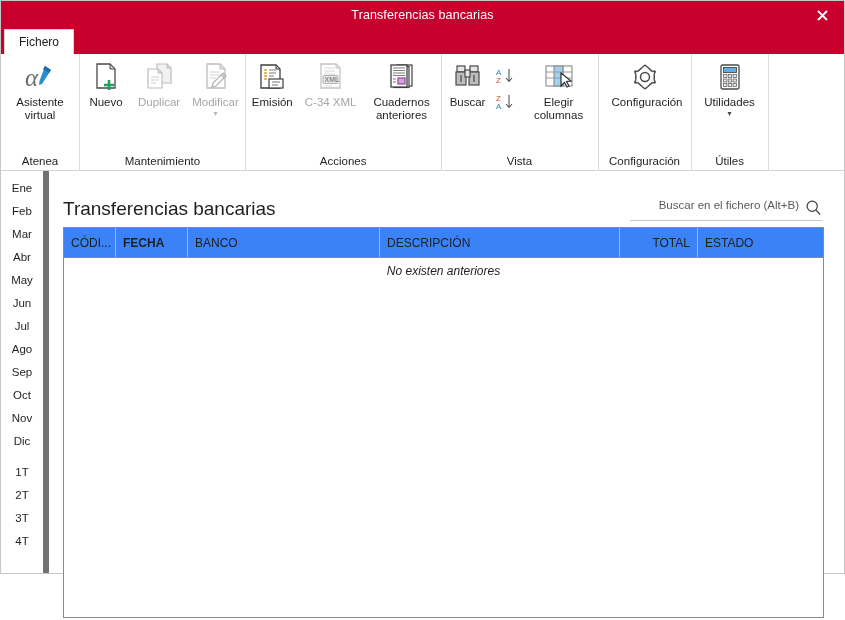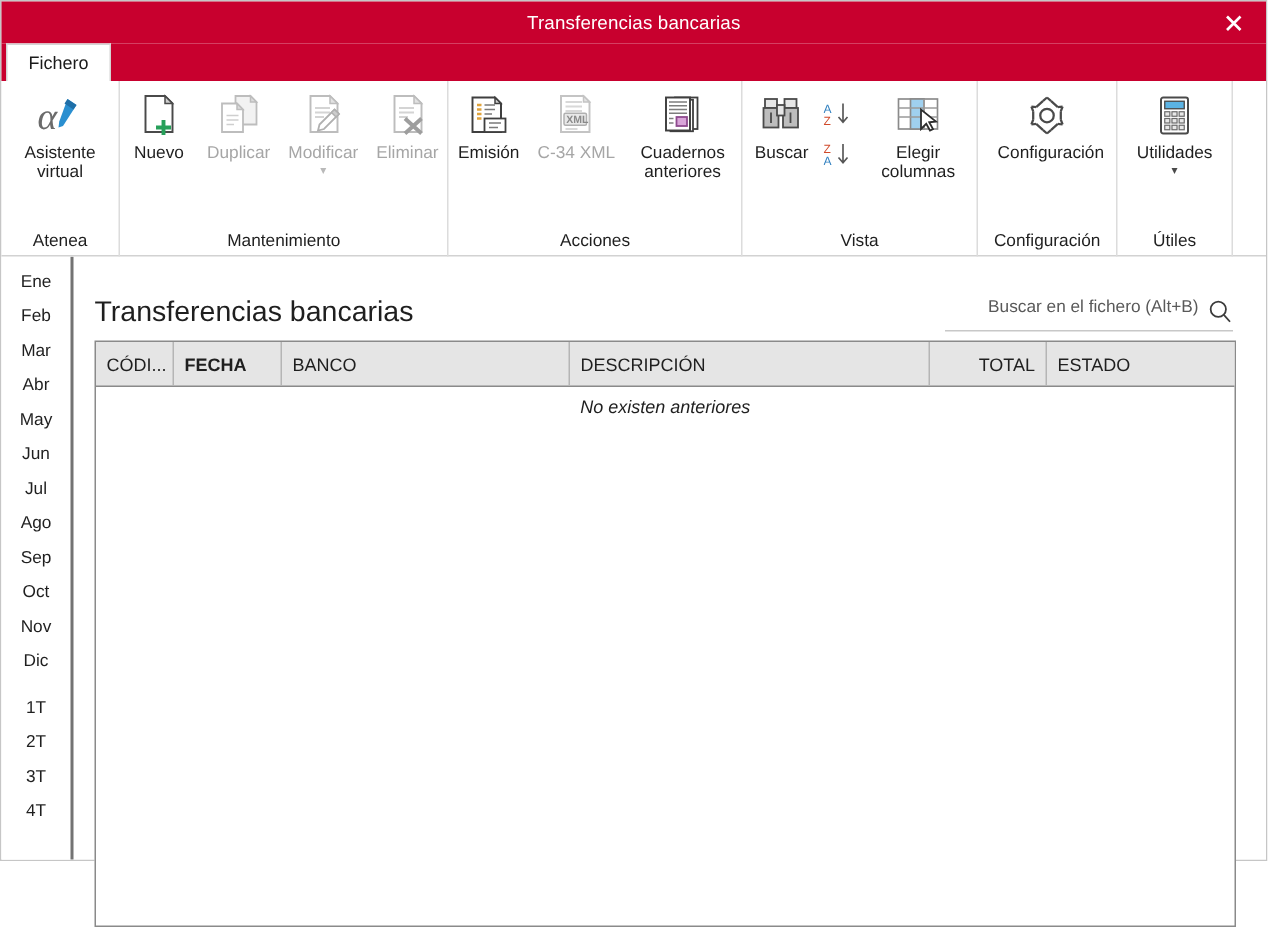--- a/index.html
+++ b/index.html
@@ -130,21 +130,21 @@
     flex: 1 1 auto;
     display: flex;
     min-height: 0;
     background: #ffffff;
   }
 
   
   .sidebar {
     width: 48px;
     flex: 0 0 48px;
-    border-right: 2px solid #737373;
+    border-right: 6px solid #737373;
     padding-top: 5px;
     display: flex; flex-direction: column; align-items: center;
     background: #ffffff;
   }
   .side-item {
     font-size: 11.5px;
     color: #1f1f1f;
     height: 23px;
     width: 100%;
     display: flex; align-items: center; justify-content: center;
@@ -196,21 +196,21 @@
     margin-top: 6px;
     border: 1px solid #8a8a8a;
     height: 391px;
     background: #ffffff;
     display: flex; flex-direction: column;
   }
   .grid-header {
     display: flex;
     height: 30px;
     border-bottom: 1px solid #8a8a8a;
-    background: #e5e5e5;
+    background: #3b82f6;
   }
   .gcell {
     display: flex; align-items: center;
     font-size: 12px;
     color: #1f1f1f;
     padding: 0 7px;
     border-right: 1px solid #b5b5b5;
     overflow: hidden;
     white-space: nowrap;
     cursor: pointer;
@@ -299,31 +299,20 @@
             <svg width="32" height="32" viewBox="0 0 32 32">
               <path d="M7 3 H20 L25 8 V27 H7 Z" fill="#ffffff" stroke="#bdbdbd" stroke-width="1.3"></path>
               <path d="M20 3 L25 8 H20 Z" fill="#e2e2e2" stroke="#bdbdbd" stroke-width="1"></path>
               <path d="M10 11 H20 M10 14 H20 M10 17 H16" stroke="#d4d4d4" stroke-width="1.2"></path>
               <path d="M23 12 L26 15 L16 25 L12 26 L13 22 Z" fill="#ffffff" stroke="#b0b0b0" stroke-width="1.2"></path>
               <path d="M23 12 L26 15 L24 17 L21 14 Z" fill="#cccccc" stroke="#b0b0b0" stroke-width="1"></path>
             </svg>
           </span>
           <span class="lbl">Modificar</span>
           <span class="caret">▾</span>
-        </div>
-        <div class="rbtn disabled">
-          <span class="ico">
-            <svg width="32" height="32" viewBox="0 0 32 32">
-              <path d="M7 3 H20 L25 8 V27 H7 Z" fill="#ffffff" stroke="#bdbdbd" stroke-width="1.3"></path>
-              <path d="M20 3 L25 8 H20 Z" fill="#e2e2e2" stroke="#bdbdbd" stroke-width="1"></path>
-              <path d="M10 11 H20 M10 14 H20 M10 17 H16" stroke="#d4d4d4" stroke-width="1.2"></path>
-              <path d="M14 18 L25 28 M25 18 L14 28" stroke="#9e9e9e" stroke-width="2.6" fill="none"></path>
-            </svg>
-          </span>
-          <span class="lbl">Eliminar</span>
         </div>
       </div>
       <div class="rgroup-title">Mantenimiento</div>
     </div>
 
     <div class="rgroup">
       <div class="rgroup-items">
         <div class="rbtn">
           <span class="ico">
             <svg width="32" height="32" viewBox="0 0 32 32">

